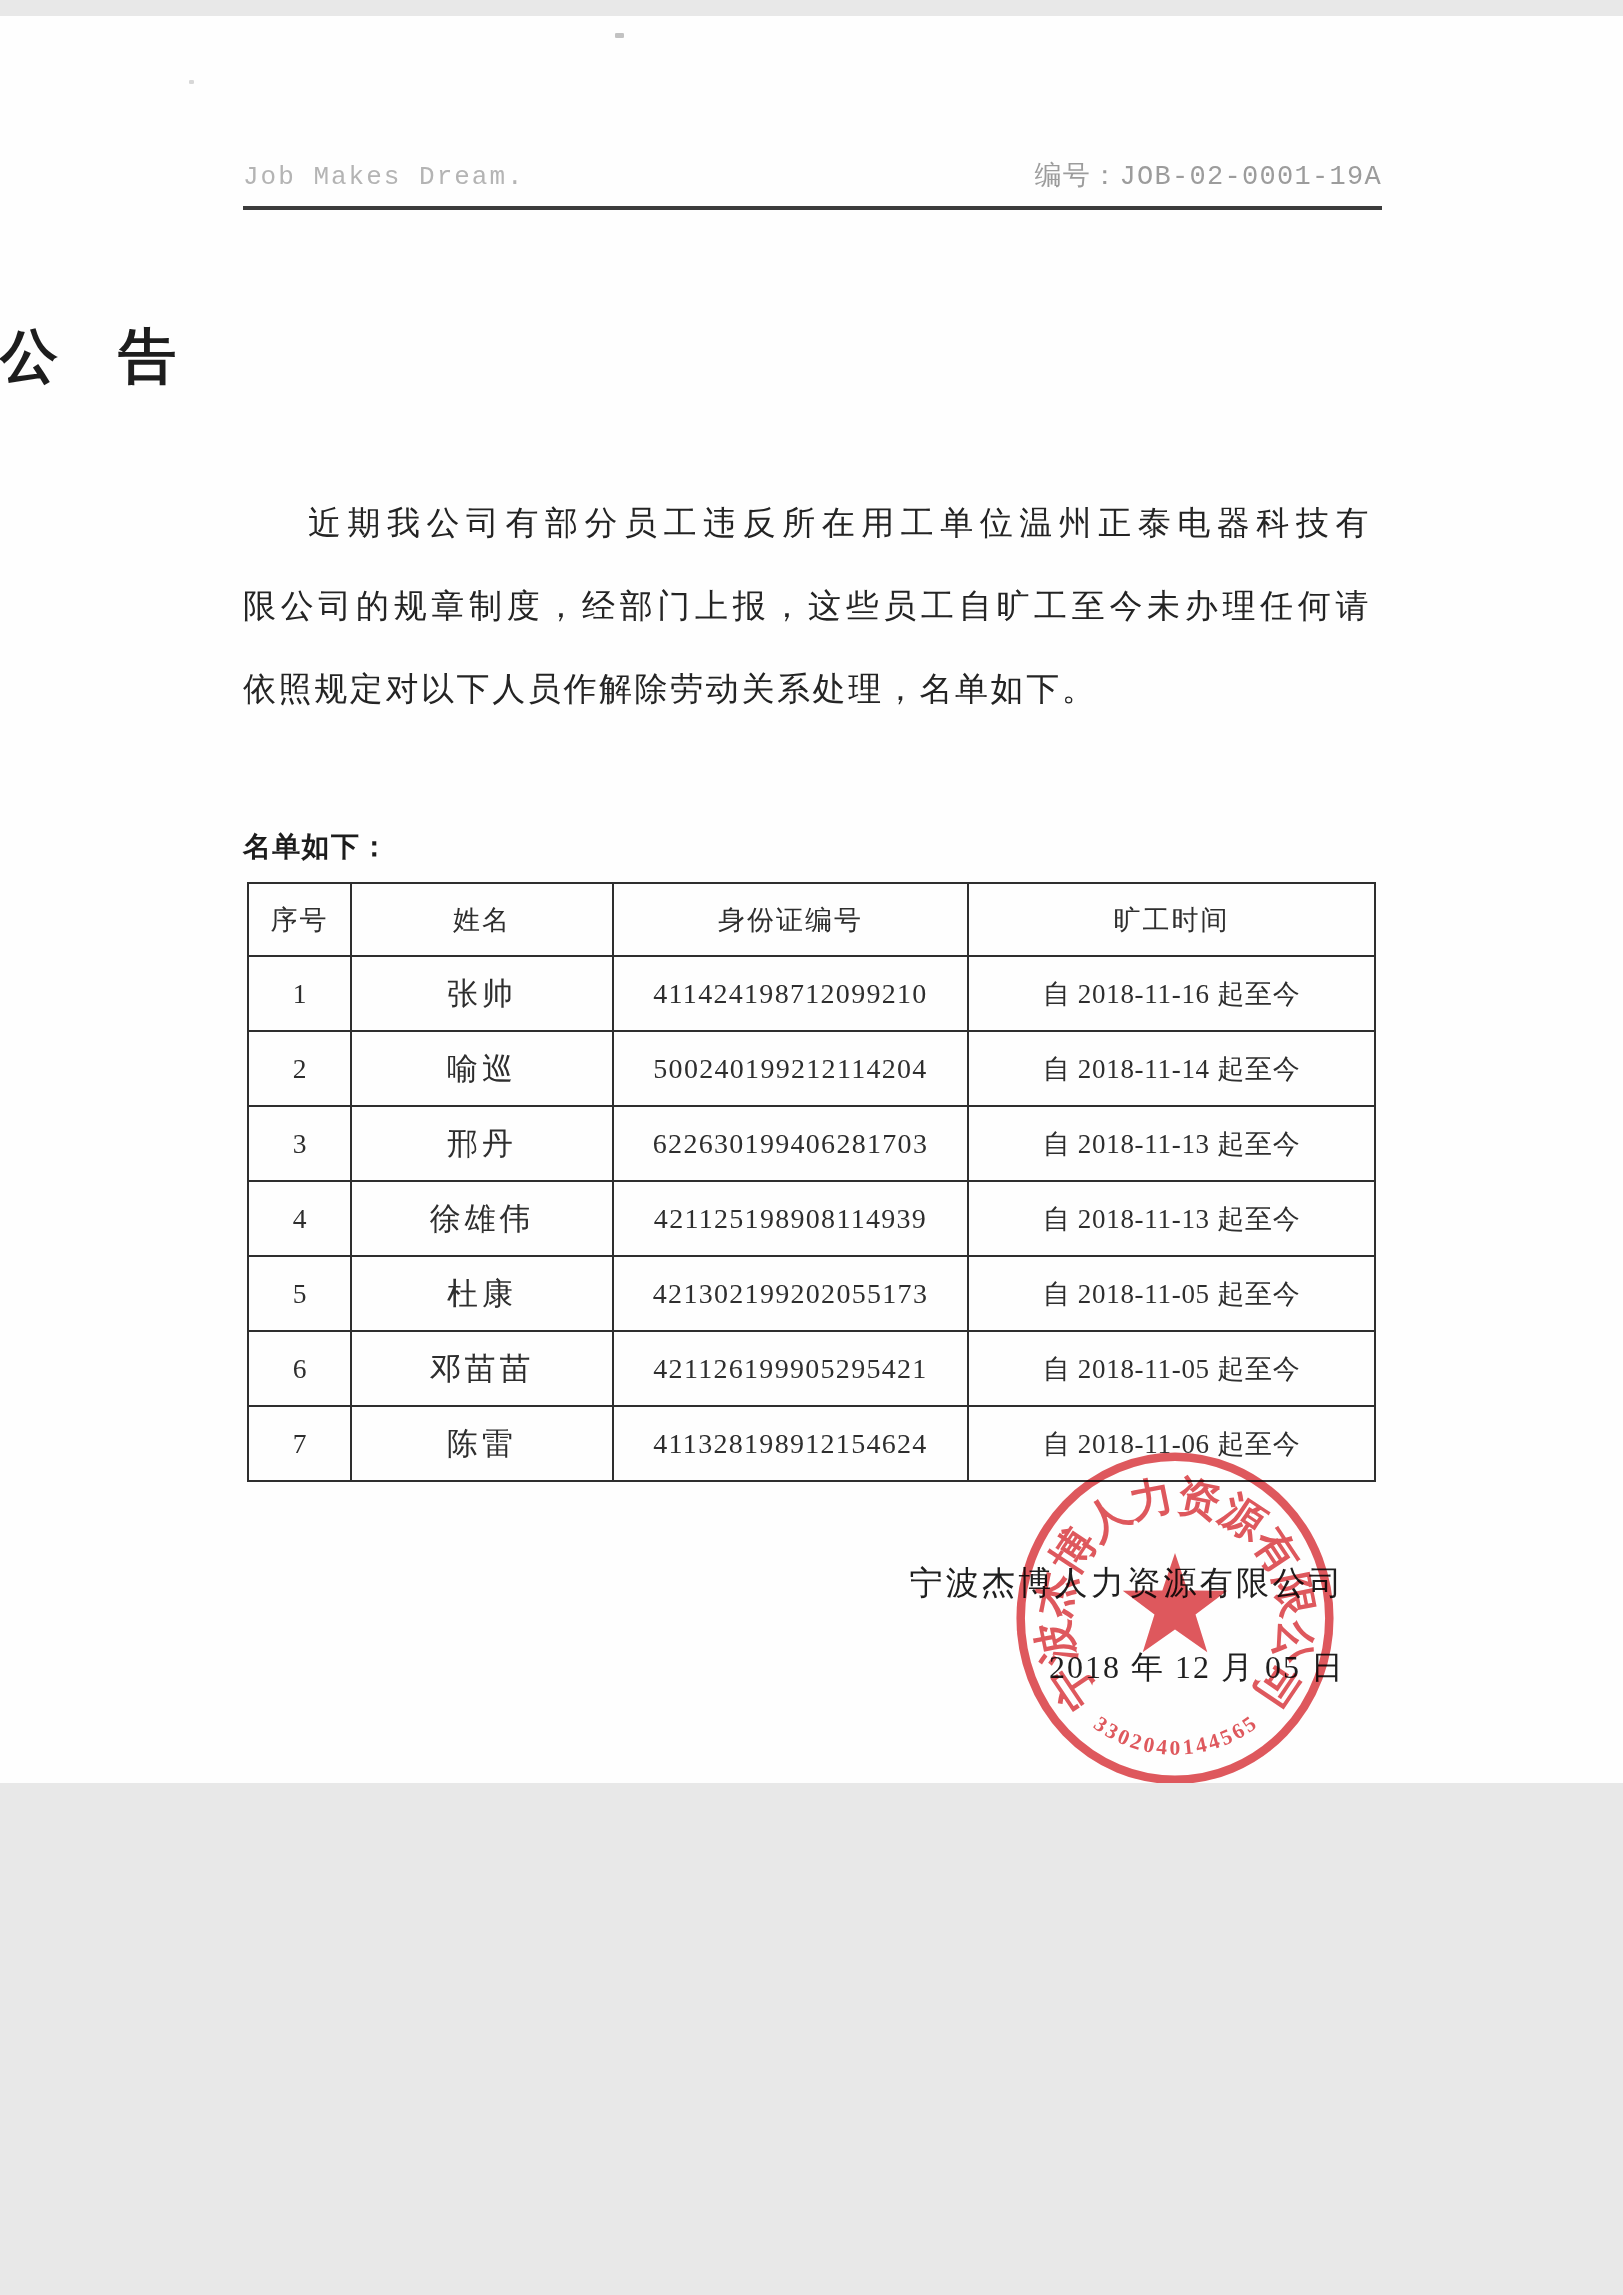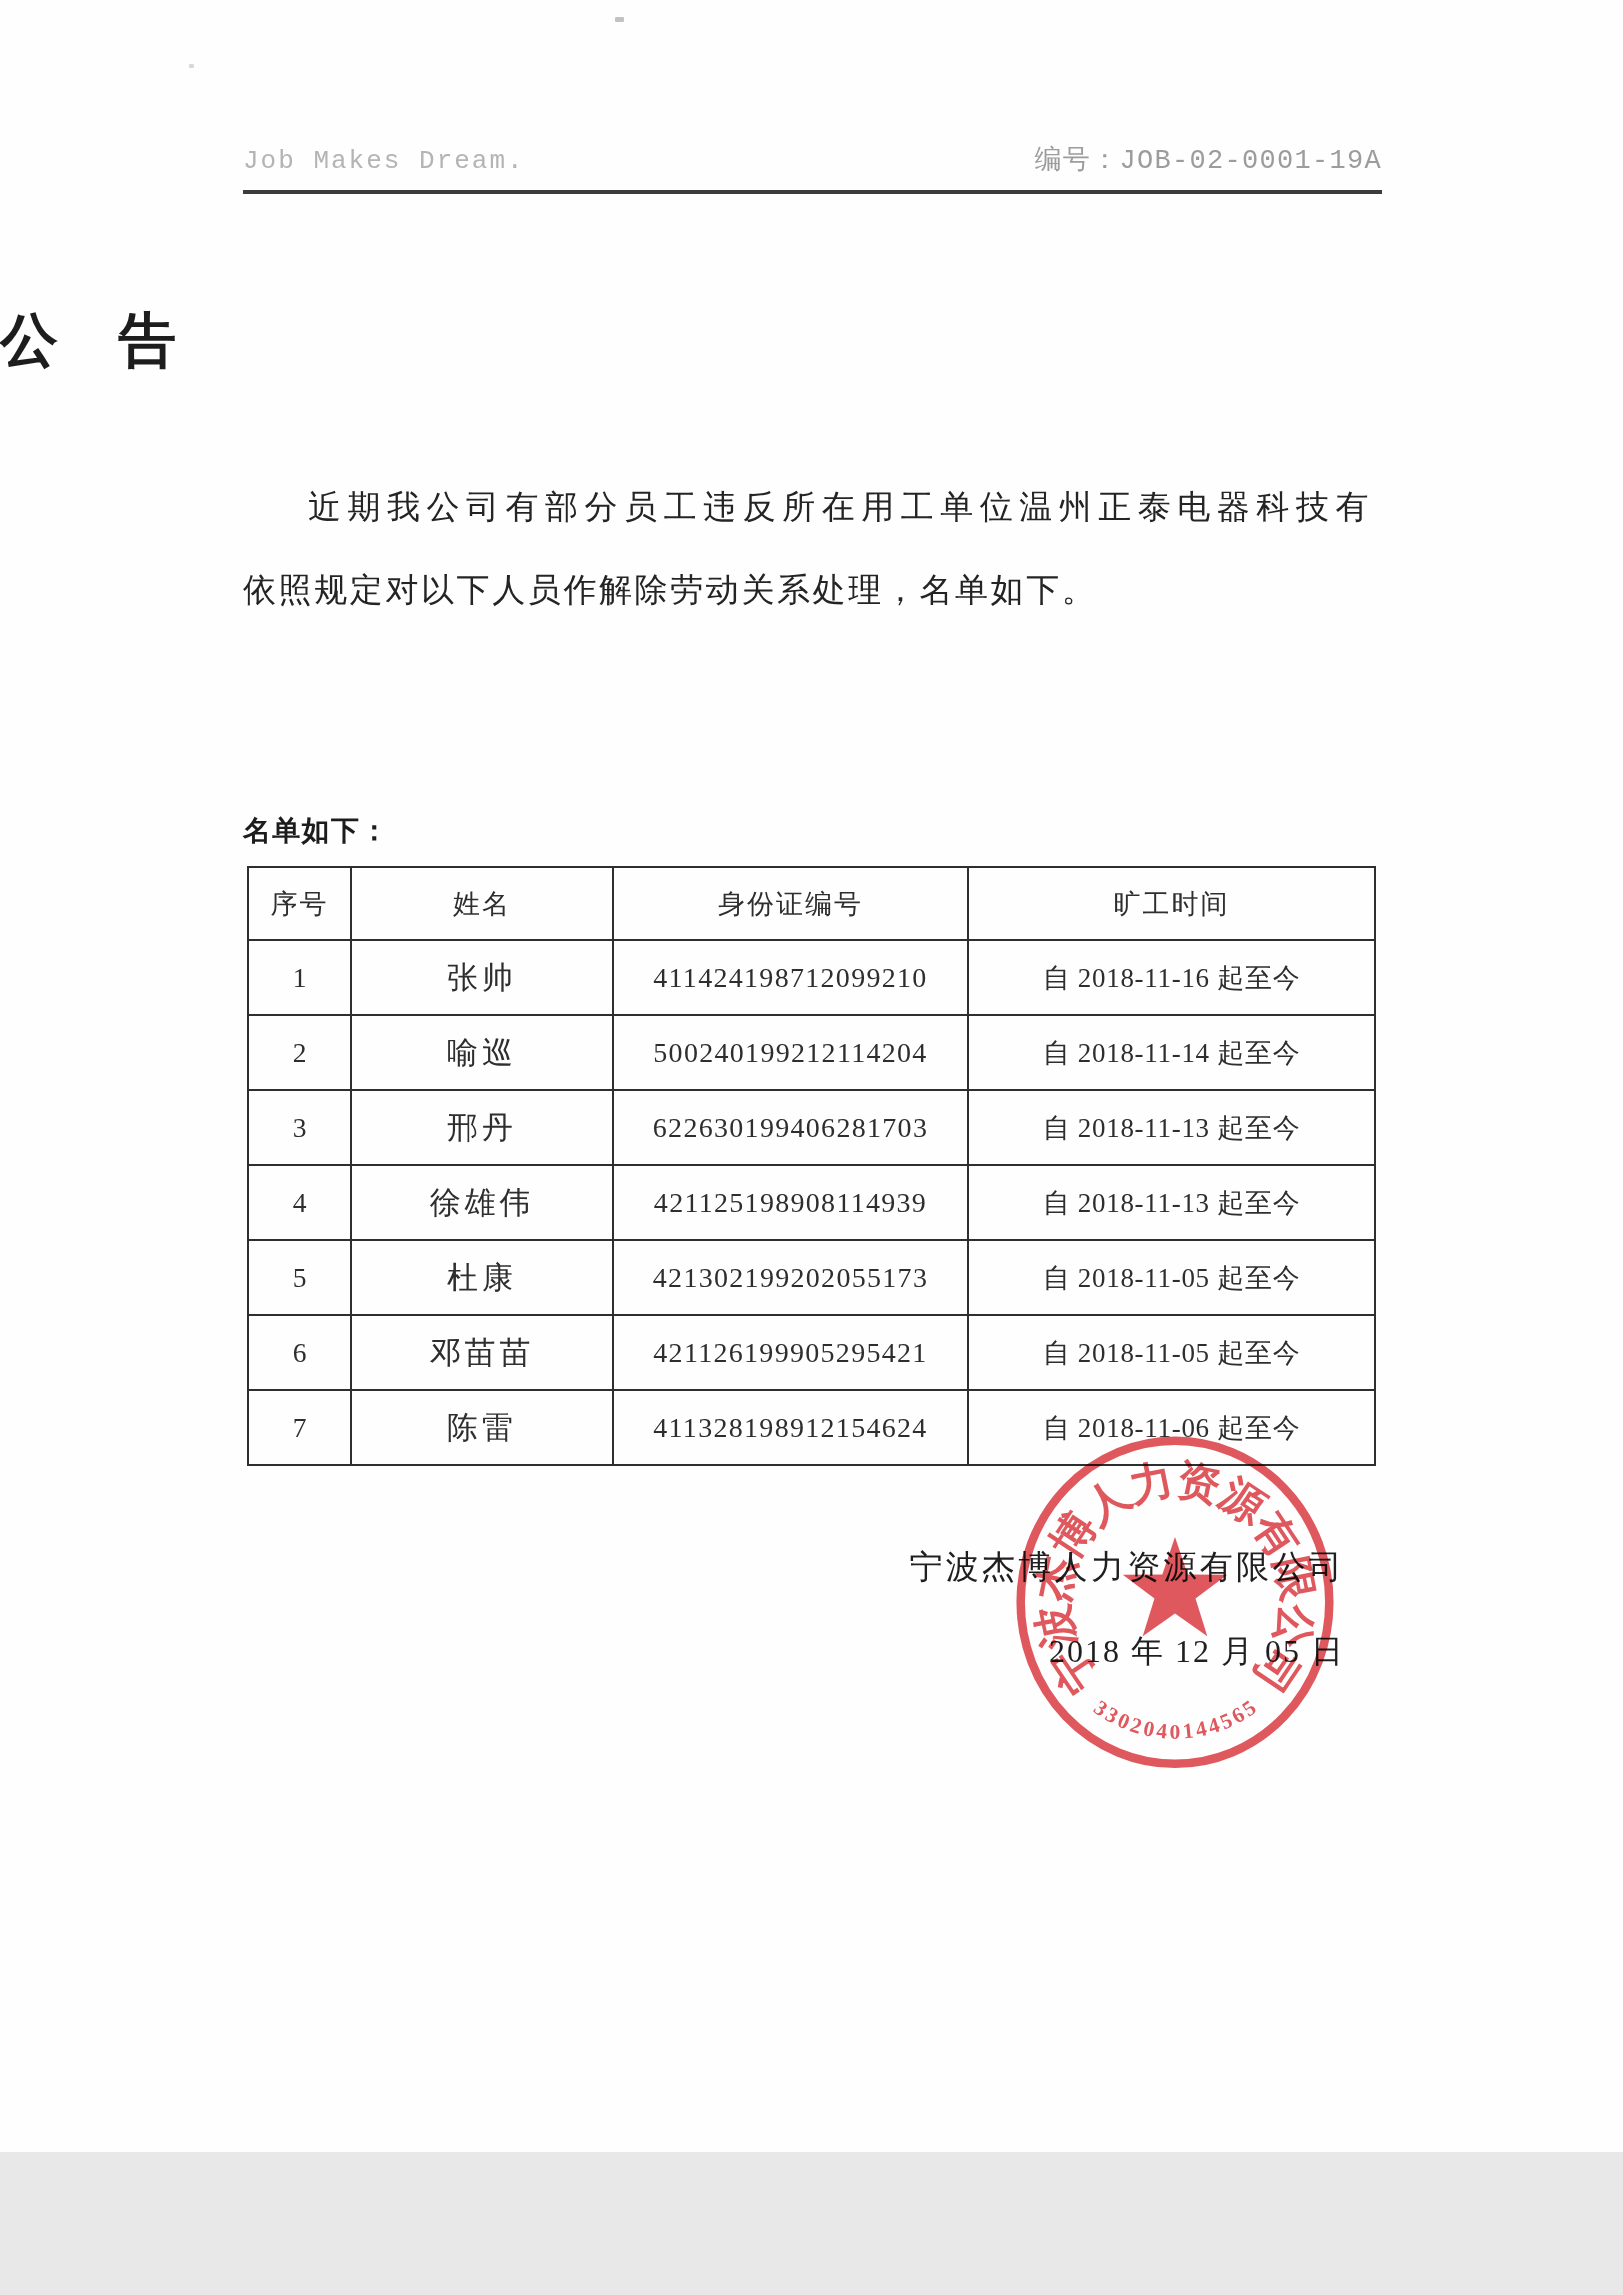--- a/index.html
+++ b/index.html
@@ -1,22 +1,23 @@
 <!DOCTYPE html>
 <html style="font-size:10.5px"><head>
 <meta charset="utf-8">
 <style>
   html,body{margin:0;padding:0;background:#e8e8e8;}
   .page{
     position:relative;
-    width:1623px;height:2152px;
+    width:1623px;height:1767px;
     background:#fefefe;
     overflow:hidden;
     font-family:"Liberation Serif","DejaVu Serif",serif;
     color:#262626;
+    margin-top:16px;
   }
   
   .doc-header{
     position:absolute;left:243px;right:241px;top:141px;
     display:flex;justify-content:space-between;align-items:baseline;
     font-family:"Liberation Mono","DejaVu Sans Mono",monospace;
   }
   .slogan{font-size:26px;color:#b4b4b4;letter-spacing:2px;}
   .doc-number{font-size:27px;color:#9c9c9c;letter-spacing:1.3px;}
   .header-rule{
@@ -97,20 +98,21 @@
   <div class="doc-header">
     <span class="slogan">Job Makes Dream.</span>
     <span class="doc-number">编号：JOB-02-0001-19A</span>
   </div>
   <div class="header-rule"></div>
 
   <div class="doc-title">公 告</div>
 
   <div class="body-text">
     <div class="body-line first">近期我公司有部分员工违反所在用工单位温州正泰电器科技有</div>
+    <div class="body-line">限公司的规章制度，经部门上报，这些员工自旷工至今未办理任何请</div>
     <div class="body-line last">依照规定对以下人员作解除劳动关系处理，名单如下。</div>
   </div>
 
   <div class="list-label">名单如下：</div>
 
   <table class="roster">
     <colgroup>
       <col style="width:103px">
         <col style="width:262px">
         <col style="width:355px">

